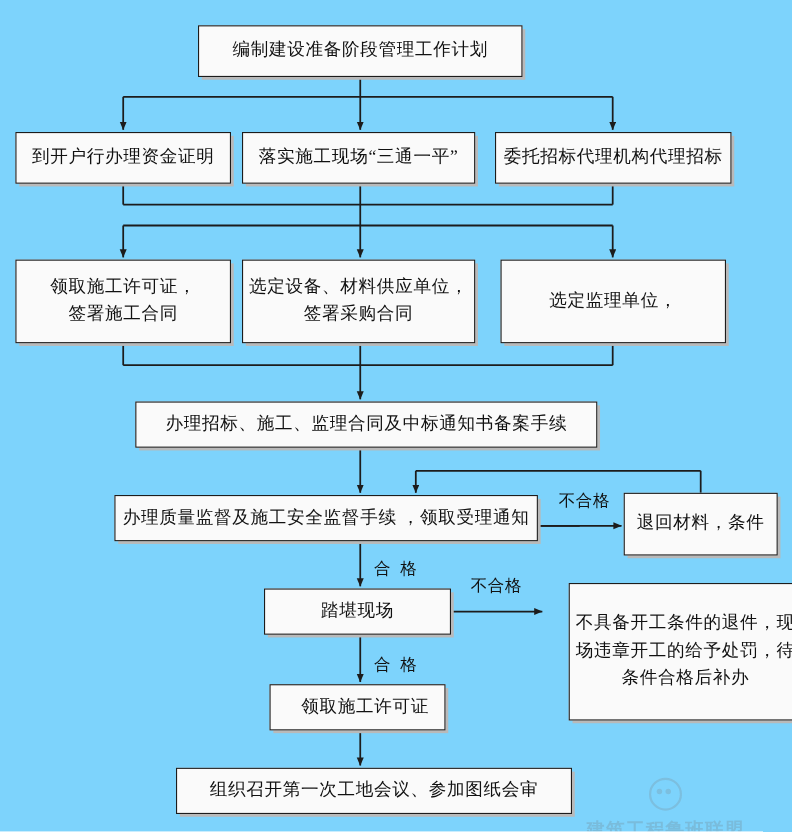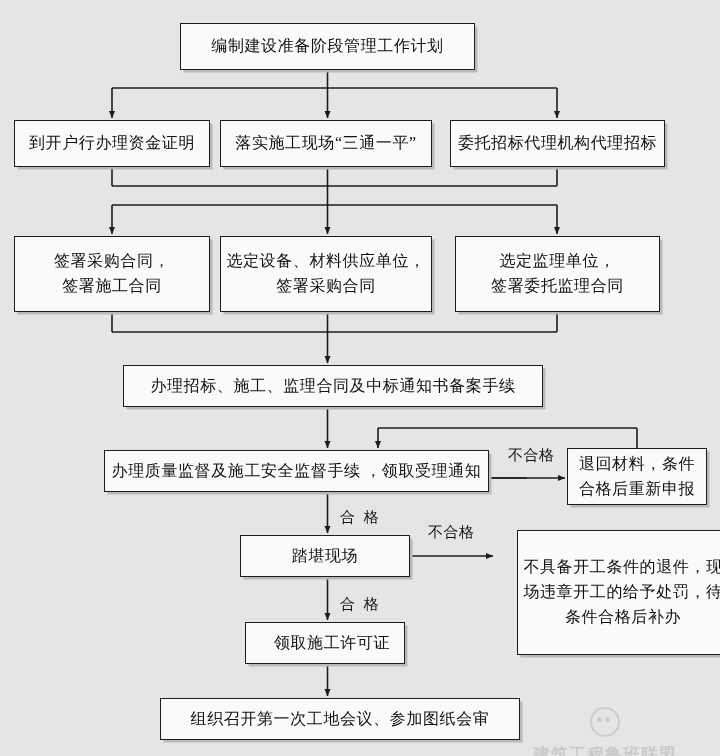--- a/index.html
+++ b/index.html
@@ -4,21 +4,21 @@
 <style>
   html, body {
     margin: 0;
     padding: 0;
     background: #ffffff;
   }
   #canvas {
     position: relative;
     width: 720px;
     height: 756px;
-    background: #e5e5e5;
+    background: #7dd3fc;
     font-family: "Liberation Serif", "DejaVu Serif", serif;
     overflow: hidden;
   }
   svg.wires {
     position: absolute;
     left: 0;
     top: 0;
     width: 720px;
     height: 756px;
     pointer-events: none;
@@ -153,45 +153,43 @@
 
   <div class="node" id="n-site-prep" style="left: 220px; top: 120px; width: 212px; height: 47px;">
     <span class="ln">落实施工现场“三通一平”</span>
   </div>
 
   <div class="node" id="n-tender" style="left: 450px; top: 120px; width: 215px; height: 47px;">
     <span class="ln">委托招标代理机构代理招标</span>
   </div>
 
   <div class="node" id="n-contractor" style="left: 14px; top: 236px; width: 196px; height: 76px;">
-    <span class="ln">签署采购合同，</span>
+    <span class="ln">领取施工许可证，</span>
     <span class="ln">签署施工合同</span>
   </div>
 
   <div class="node" id="n-supplier" style="left: 220px; top: 236px; width: 212px; height: 76px;">
     <span class="ln">选定设备、材料供应单位，</span>
     <span class="ln">签署采购合同</span>
   </div>
 
   <div class="node" id="n-supervisor" style="left: 455px; top: 236px; width: 205px; height: 76px;">
     <span class="ln">选定监理单位，</span>
-    <span class="ln">签署委托监理合同</span>
   </div>
 
   <div class="node" id="n-filing" style="left: 123px; top: 365px; width: 420px; height: 42px;">
     <span class="ln">办理招标、施工、监理合同及中标通知书备案手续</span>
   </div>
 
   <div class="node" id="n-quality" style="left: 104px; top: 450px; width: 385px; height: 42px;">
     <span class="ln">办理质量监督及施工安全监督手续 ，领取受理通知</span>
   </div>
 
   <div class="node" id="n-return" style="left: 567px; top: 448px; width: 140px; height: 57px;">
     <span class="ln">退回材料，条件</span>
-    <span class="ln">合格后重新申报</span>
   </div>
 
   <div class="node" id="n-survey" style="left: 240px; top: 535px; width: 170px; height: 42px;">
     <span class="ln">踏堪现场</span>
   </div>
 
   <div class="node" id="n-penalty" style="left: 495px; top: 530px; width: 212px; height: 125px; margin-left: 22px;">
     <span class="ln">不具备开工条件的退件，现</span>
     <span class="ln">场违章开工的给予处罚，待</span>
     <span class="ln">条件合格后补办</span>

